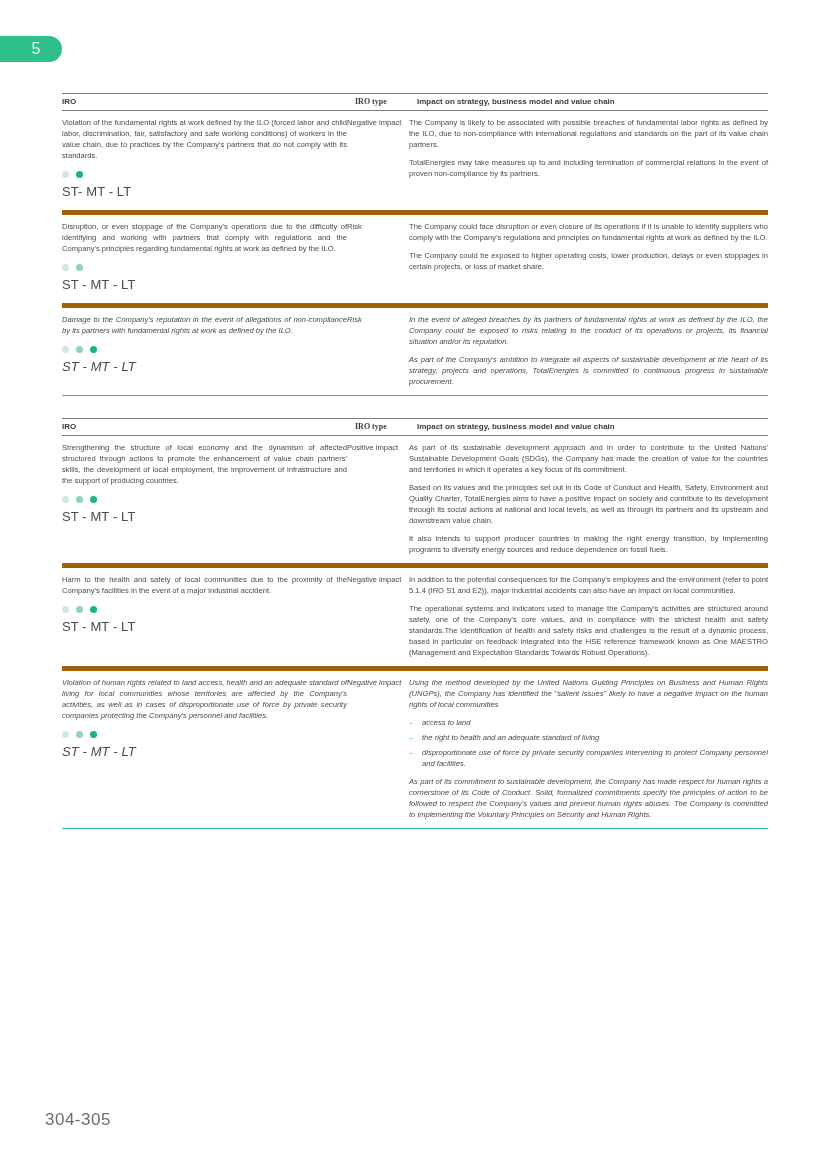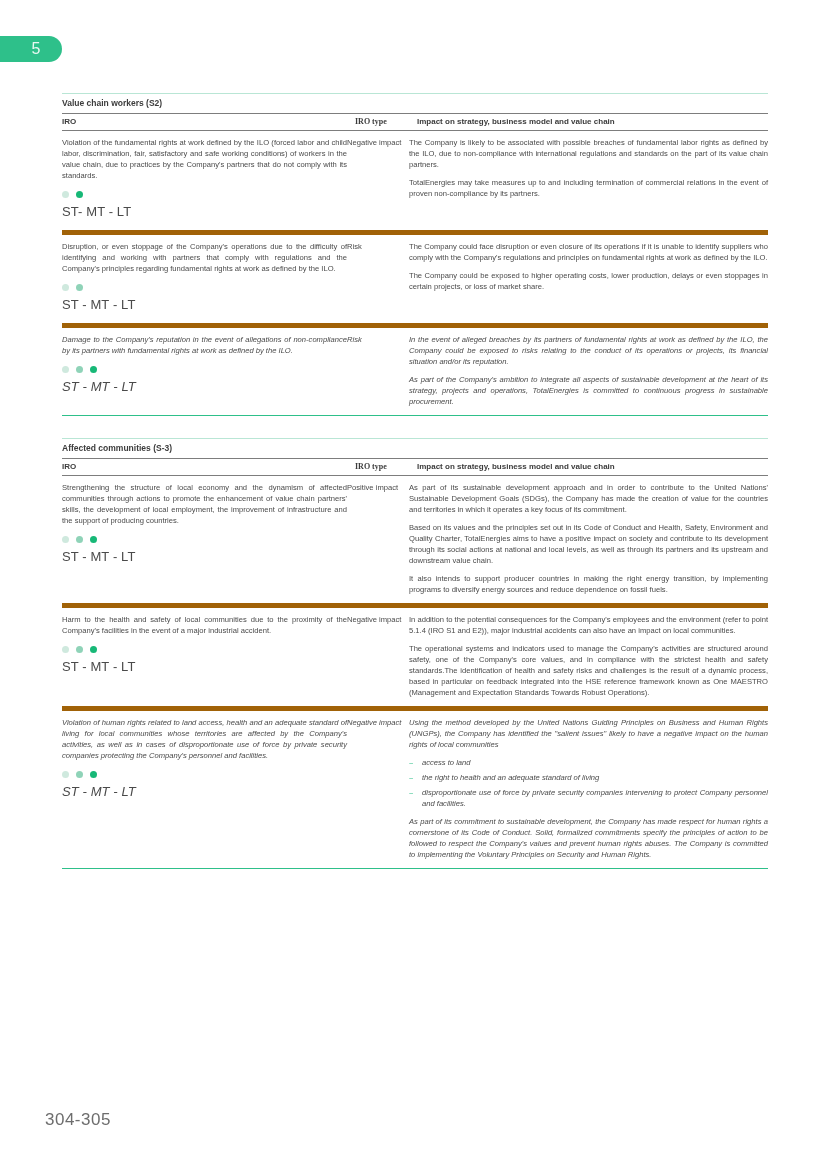--- a/index.html
+++ b/index.html
@@ -94,21 +94,20 @@
 <body>
 
 <div class="page">
 
   <div class="chapter-tab">
     <span class="num">5</span>
   </div>
 
   <div class="content" id="sections-root">
       <div class="section">
-        <div class="section-title">Value chain workers (S2)</div>
         <table class="iro">
           <colgroup>
             <col class="c-iro">
             <col class="c-type">
             <col class="c-imp">
           </colgroup>
           <thead>
             <tr>
               <th class="th-iro">IRO</th>
               <th class="th-type">IRO type</th>
@@ -165,38 +164,37 @@
               <td class="td-type">Risk</td>
               <td class="td-imp">
                 <div class="para">In the event of alleged breaches by its partners of fundamental rights at work as defined by the ILO, the Company could be exposed to risks relating to the conduct of its operations or projects, its financial situation and/or its reputation.</div>
                 <div class="para">As part of the Company's ambition to integrate all aspects of sustainable development at the heart of its strategy, projects and operations, TotalEnergies is committed to continuous progress in sustainable procurement.</div>
               </td>
             </tr>
           </tbody>
         </table>
       </div>
       <div class="section">
-        <div class="section-title">Affected communities (S-3)</div>
         <table class="iro">
           <colgroup>
             <col class="c-iro">
             <col class="c-type">
             <col class="c-imp">
           </colgroup>
           <thead>
             <tr>
               <th class="th-iro">IRO</th>
               <th class="th-type">IRO type</th>
               <th class="th-imp">Impact on strategy, business model and value chain</th>
             </tr>
           </thead>
           <tbody>
             <tr>
               <td class="td-iro">
-                <div class="iro-text">Strengthening the structure of local economy and the dynamism of affected communities through actions to promote the enhancement of value chain partners' skills, the development of local employment, the improvement of infrastructure and the support of producing countries.</div>
+                <div class="iro-text">Strengthening the structure of local economy and the dynamism of affected structured through actions to promote the enhancement of value chain partners' skills, the development of local employment, the improvement of infrastructure and the support of producing countries.</div>
                 <div class="horizon">
                   <div class="dots">
                     <span class="dot" style="background: rgb(207, 233, 222);"></span>
                     <span class="dot" style="background: rgb(143, 211, 184);"></span>
                     <span class="dot" style="background: rgb(23, 184, 119);"></span>
                   </div>
                   <div class="horizon-label">ST - MT - LT</div>
                 </div>
               </td>
               <td class="td-type">Positive impact</td>

